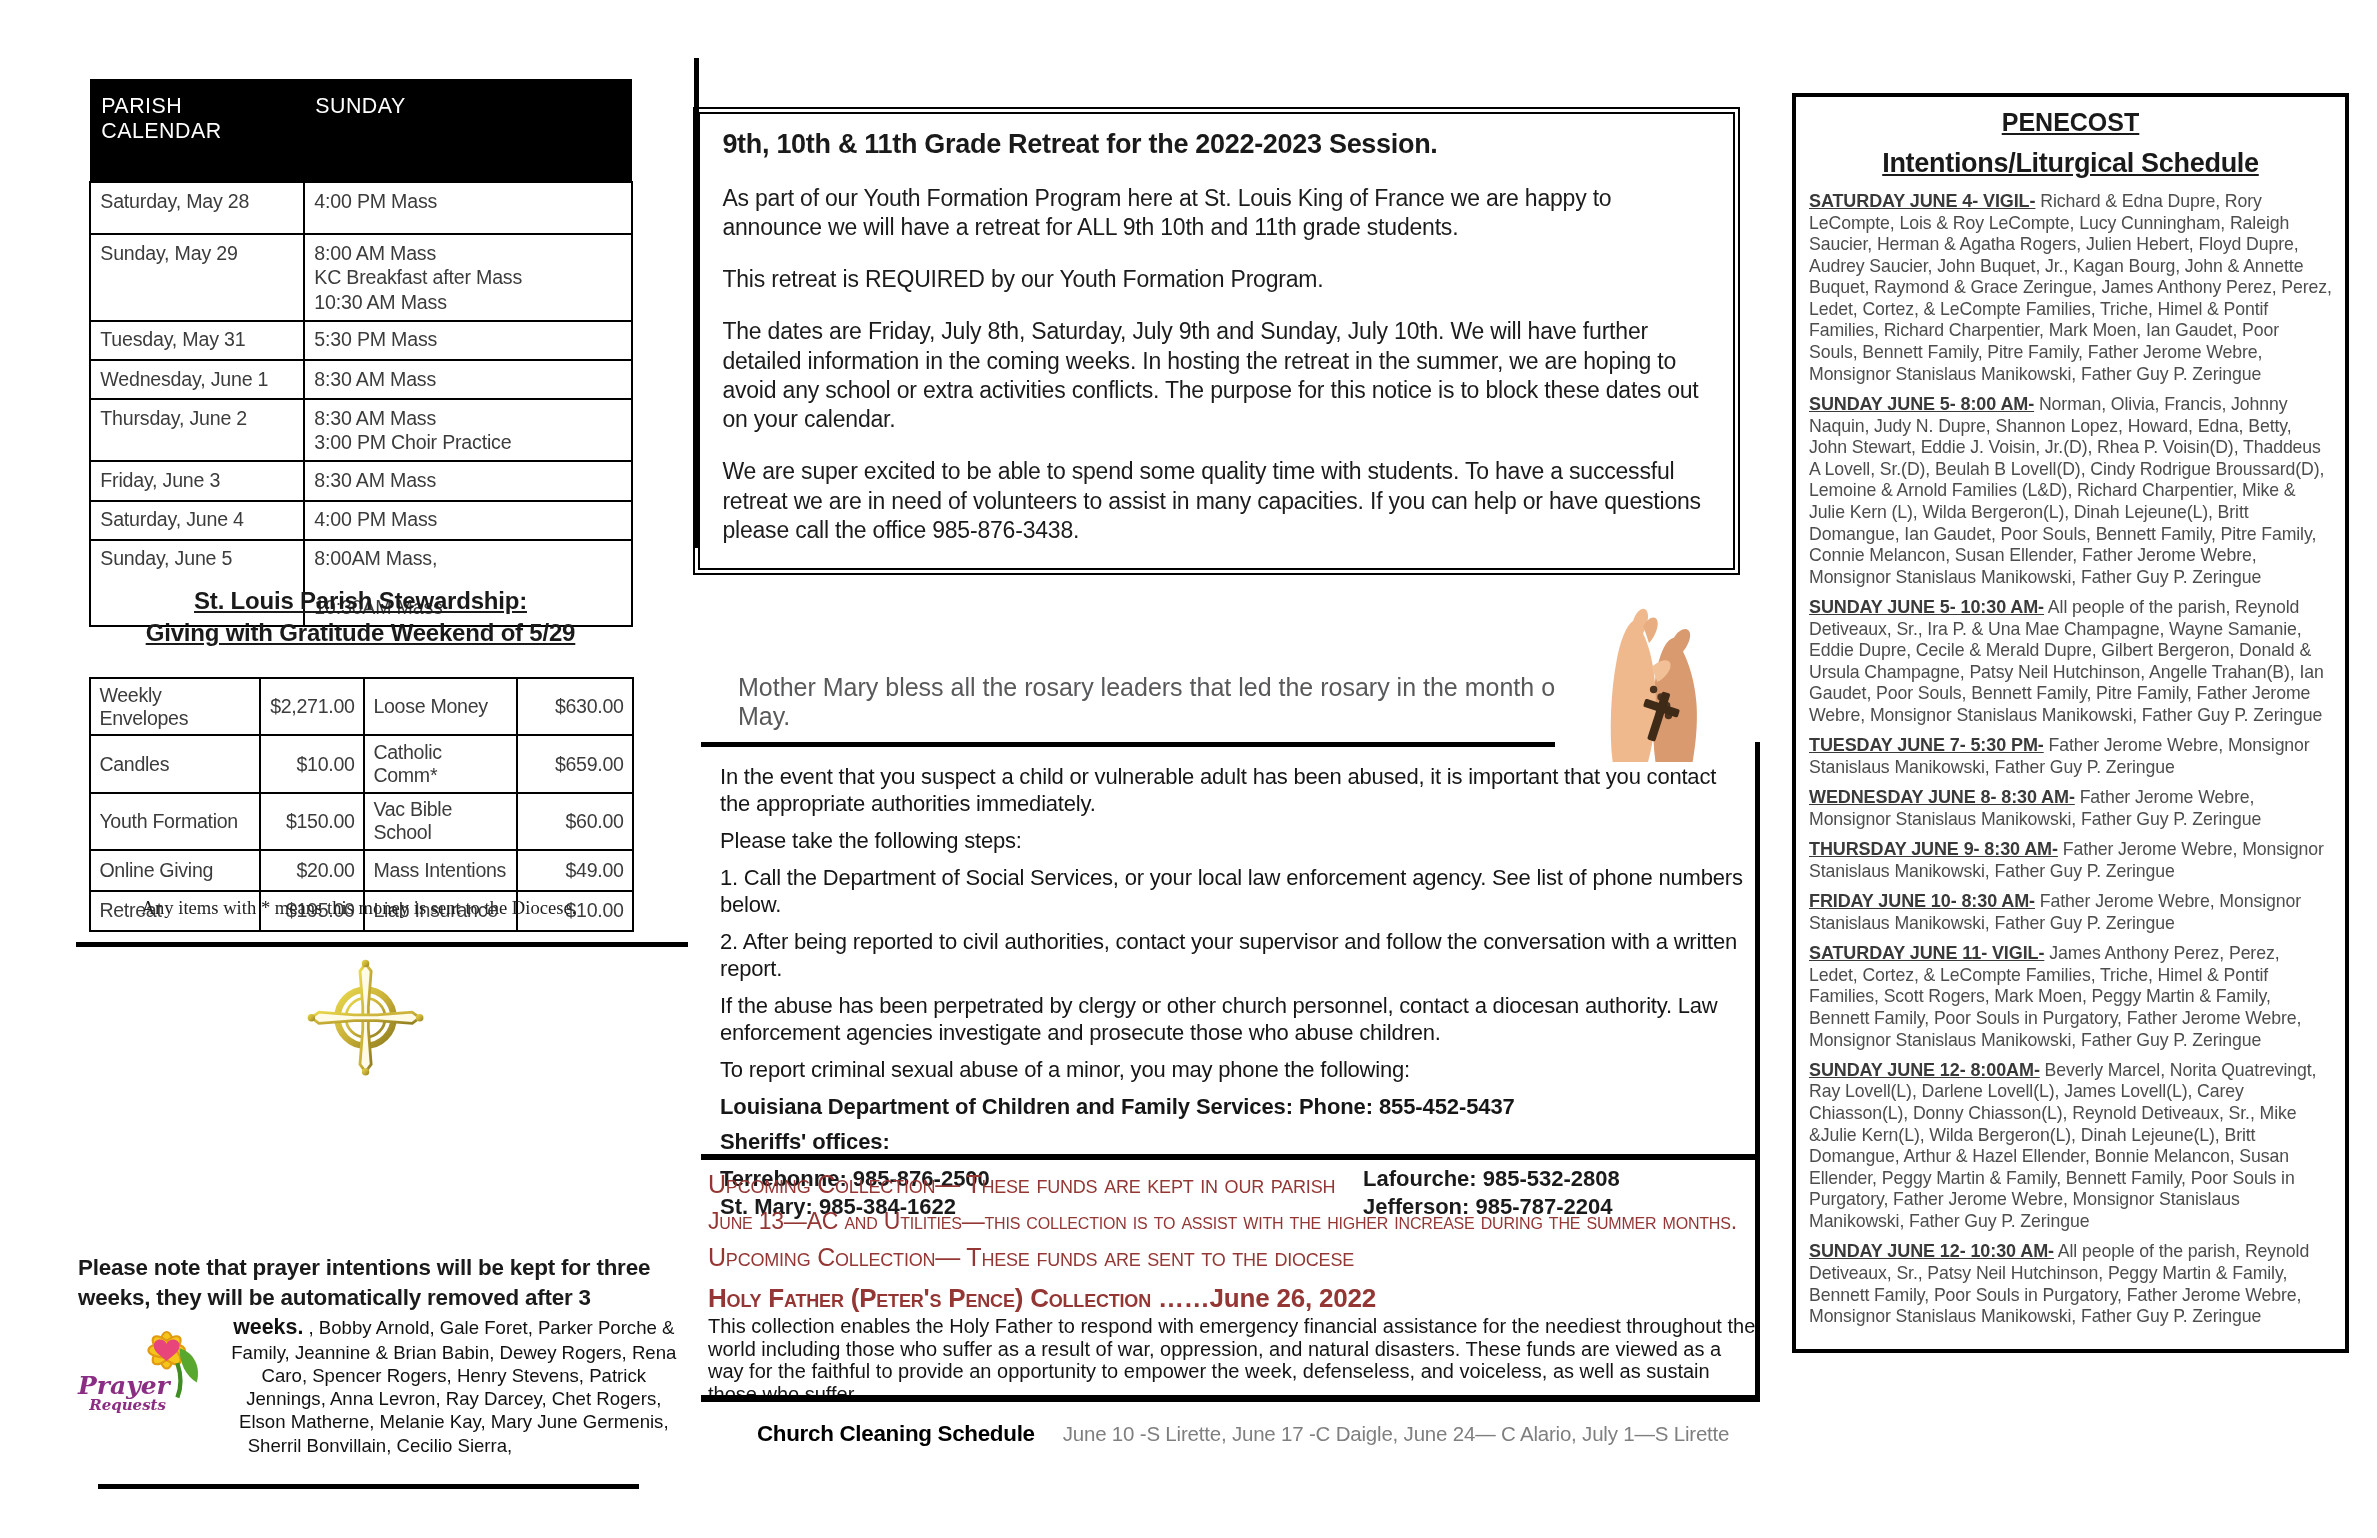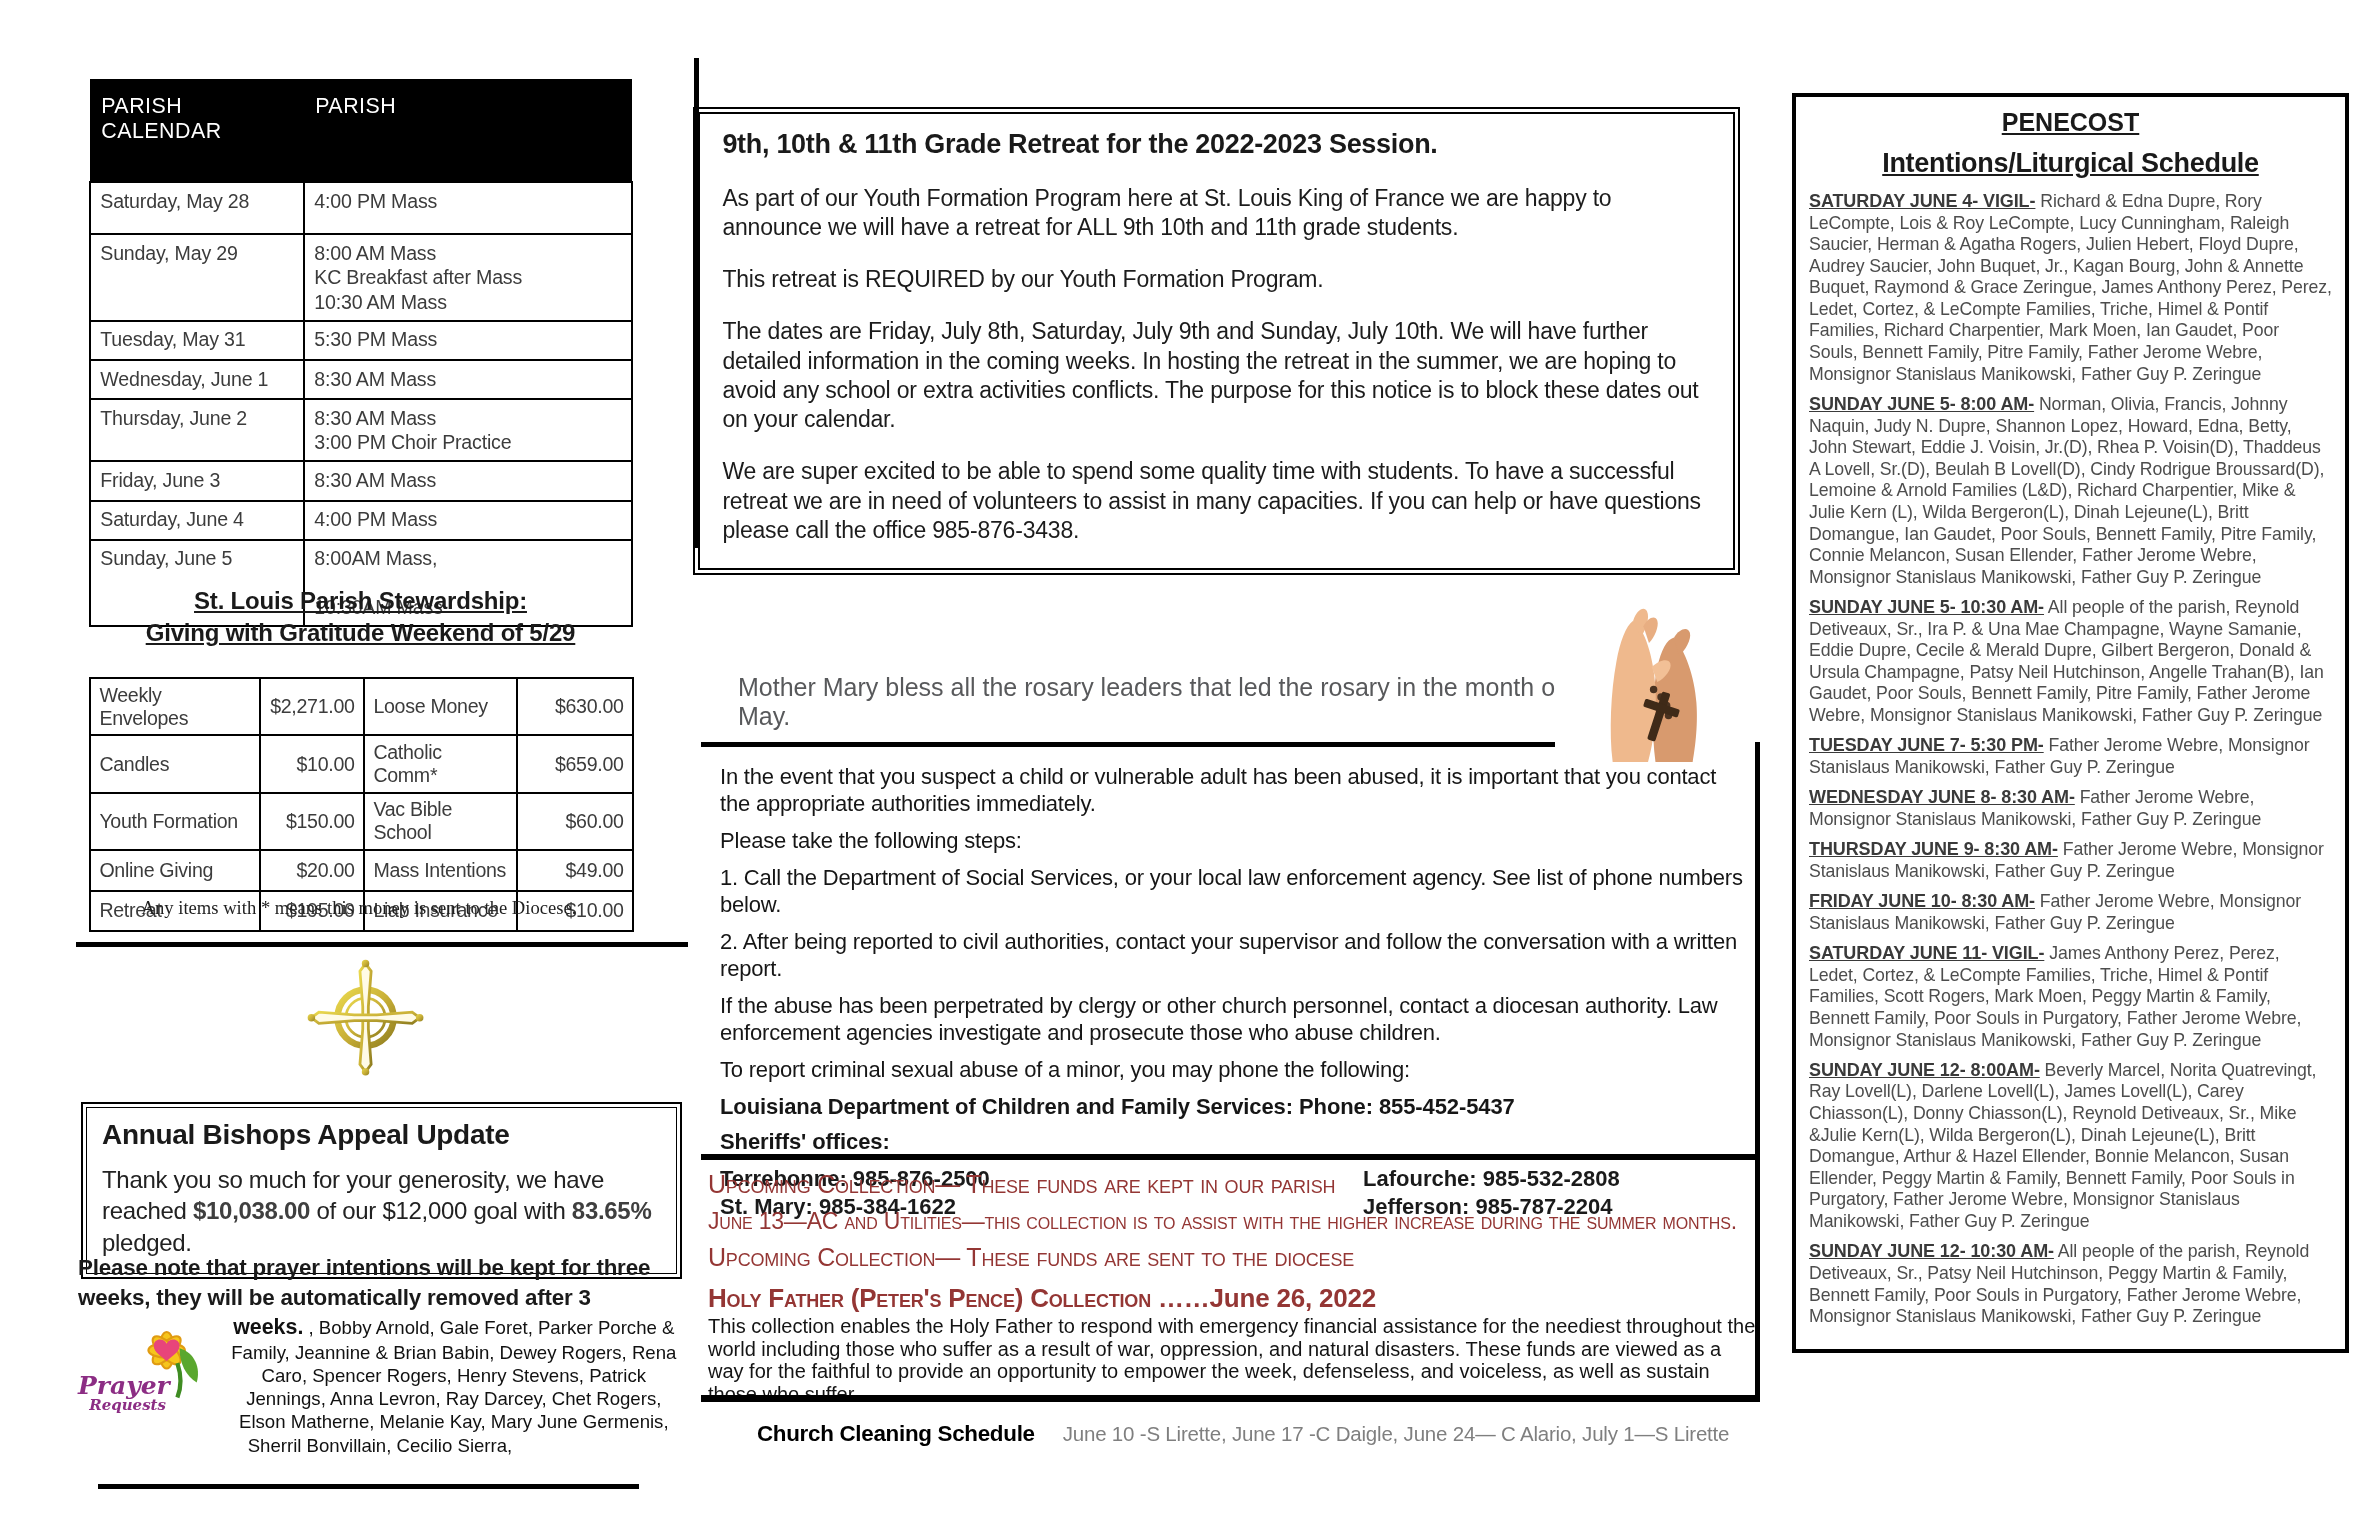--- a/index.html
+++ b/index.html
@@ -92,21 +92,21 @@
 <div class="page">
 
   <table class="cal">
     <colgroup>
         <col class="c1">
         <col class="c2">
       </colgroup>
     <thead>
       <tr>
         <th>PARISH CALENDAR</th>
-        <th>PARISH</th>
+        <th>SUNDAY</th>
       </tr>
     </thead>
     <tbody>
       <tr class="r1">
           <td>Saturday, May  28</td>
           <td>4:00 PM Mass</td>
         </tr>
       <tr class="r2">
           <td>Sunday, May 29</td>
           <td>8:00 AM Mass
@@ -206,24 +206,20 @@
       <circle cx="67" cy="64" r="21" fill="none" stroke="url(#goldg)" stroke-width="3"></circle>
       <path d="M67,6 L73,14 L70,52 L70,76 L73,114 L67,122 L61,114 L64,76 L64,52 L61,14 Z" fill="#fffbe6" stroke="url(#goldg)" stroke-width="3"></path>
       <path d="M9,64 L17,58 L55,61 L79,61 L117,58 L125,64 L117,70 L79,67 L55,67 L17,70 Z" fill="#fffbe6" stroke="url(#goldg)" stroke-width="3"></path>
       <circle cx="67" cy="6" r="4" fill="url(#goldg)"></circle>
         <circle cx="67" cy="122" r="4" fill="url(#goldg)"></circle>
       <circle cx="9" cy="64" r="4" fill="url(#goldg)"></circle>
         <circle cx="125" cy="64" r="4" fill="url(#goldg)"></circle>
     </svg>
   </div>
 
-  <div class="bishops">
-    <h2>Annual Bishops Appeal Update</h2>
-    <p><span>Thank you so much for your generosity, we have reached </span><b>$10,038.00</b><span> of our $12,000 goal with </span><b>83.65%</b><span> pledged.</span></p>
-  </div>
 
   <div class="prayer-block">
     <div class="prayer-notice">Please note that prayer intentions will be kept for three weeks, they will be automatically removed after 3</div>
     <div class="prayer-names">
       <span class="prayer-logo">
         <svg viewBox="0 0 96 80" width="103" height="86">
           <g transform="translate(50,30)">
             <g fill="#f6c51c" stroke="#e09b12" stroke-width="2">
               <ellipse rx="7" ry="17" transform="rotate(0)"></ellipse>
                 <ellipse rx="7" ry="17" transform="rotate(45)"></ellipse>

